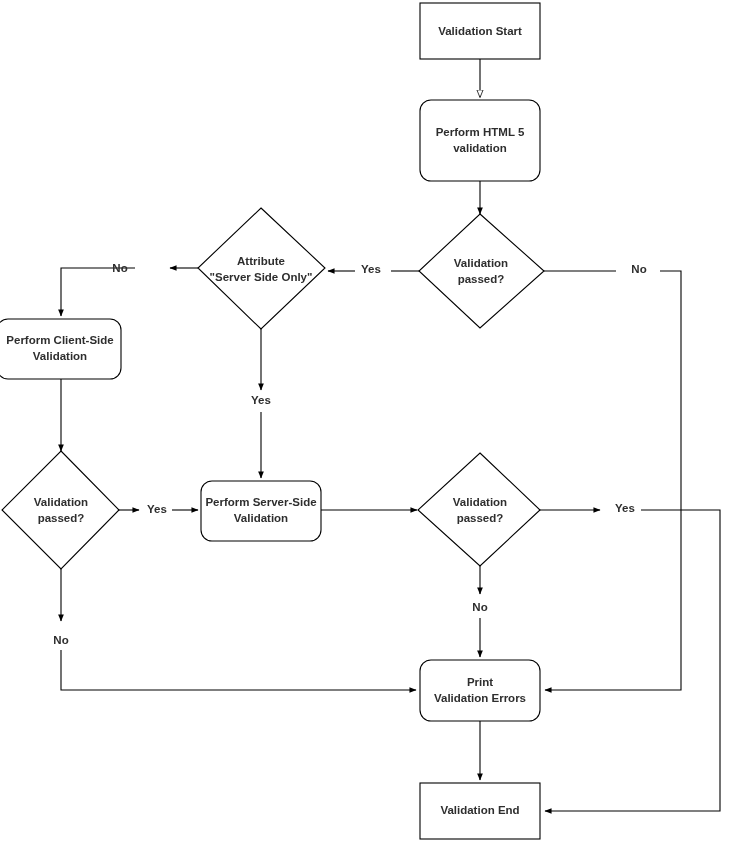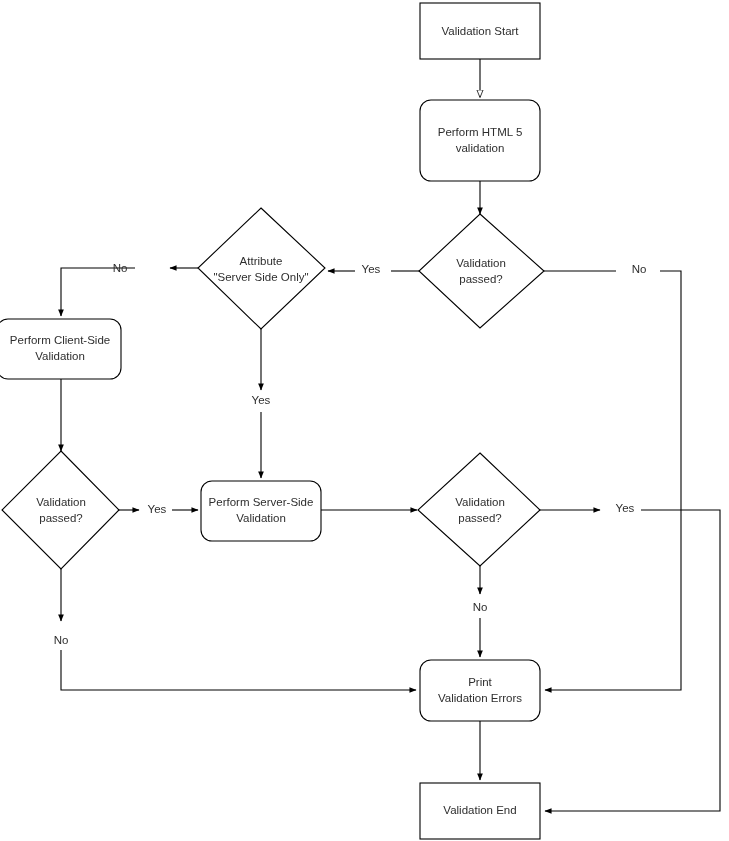--- a/index.html
+++ b/index.html
@@ -10,20 +10,21 @@
   body {
     width: 729px;
     height: 841px;
     font-family: "Liberation Sans", sans-serif;
     overflow: hidden;
   }
   #flowchart-root {
     position: relative;
     width: 729px;
     height: 597px;
+    font-weight: bold;
   }
   svg.diagram {
     display: block;
     width: 729px;
     height: 841px;
   }
   .shape {
     fill: #ffffff;
     stroke: #000000;
     stroke-width: 1.1;

